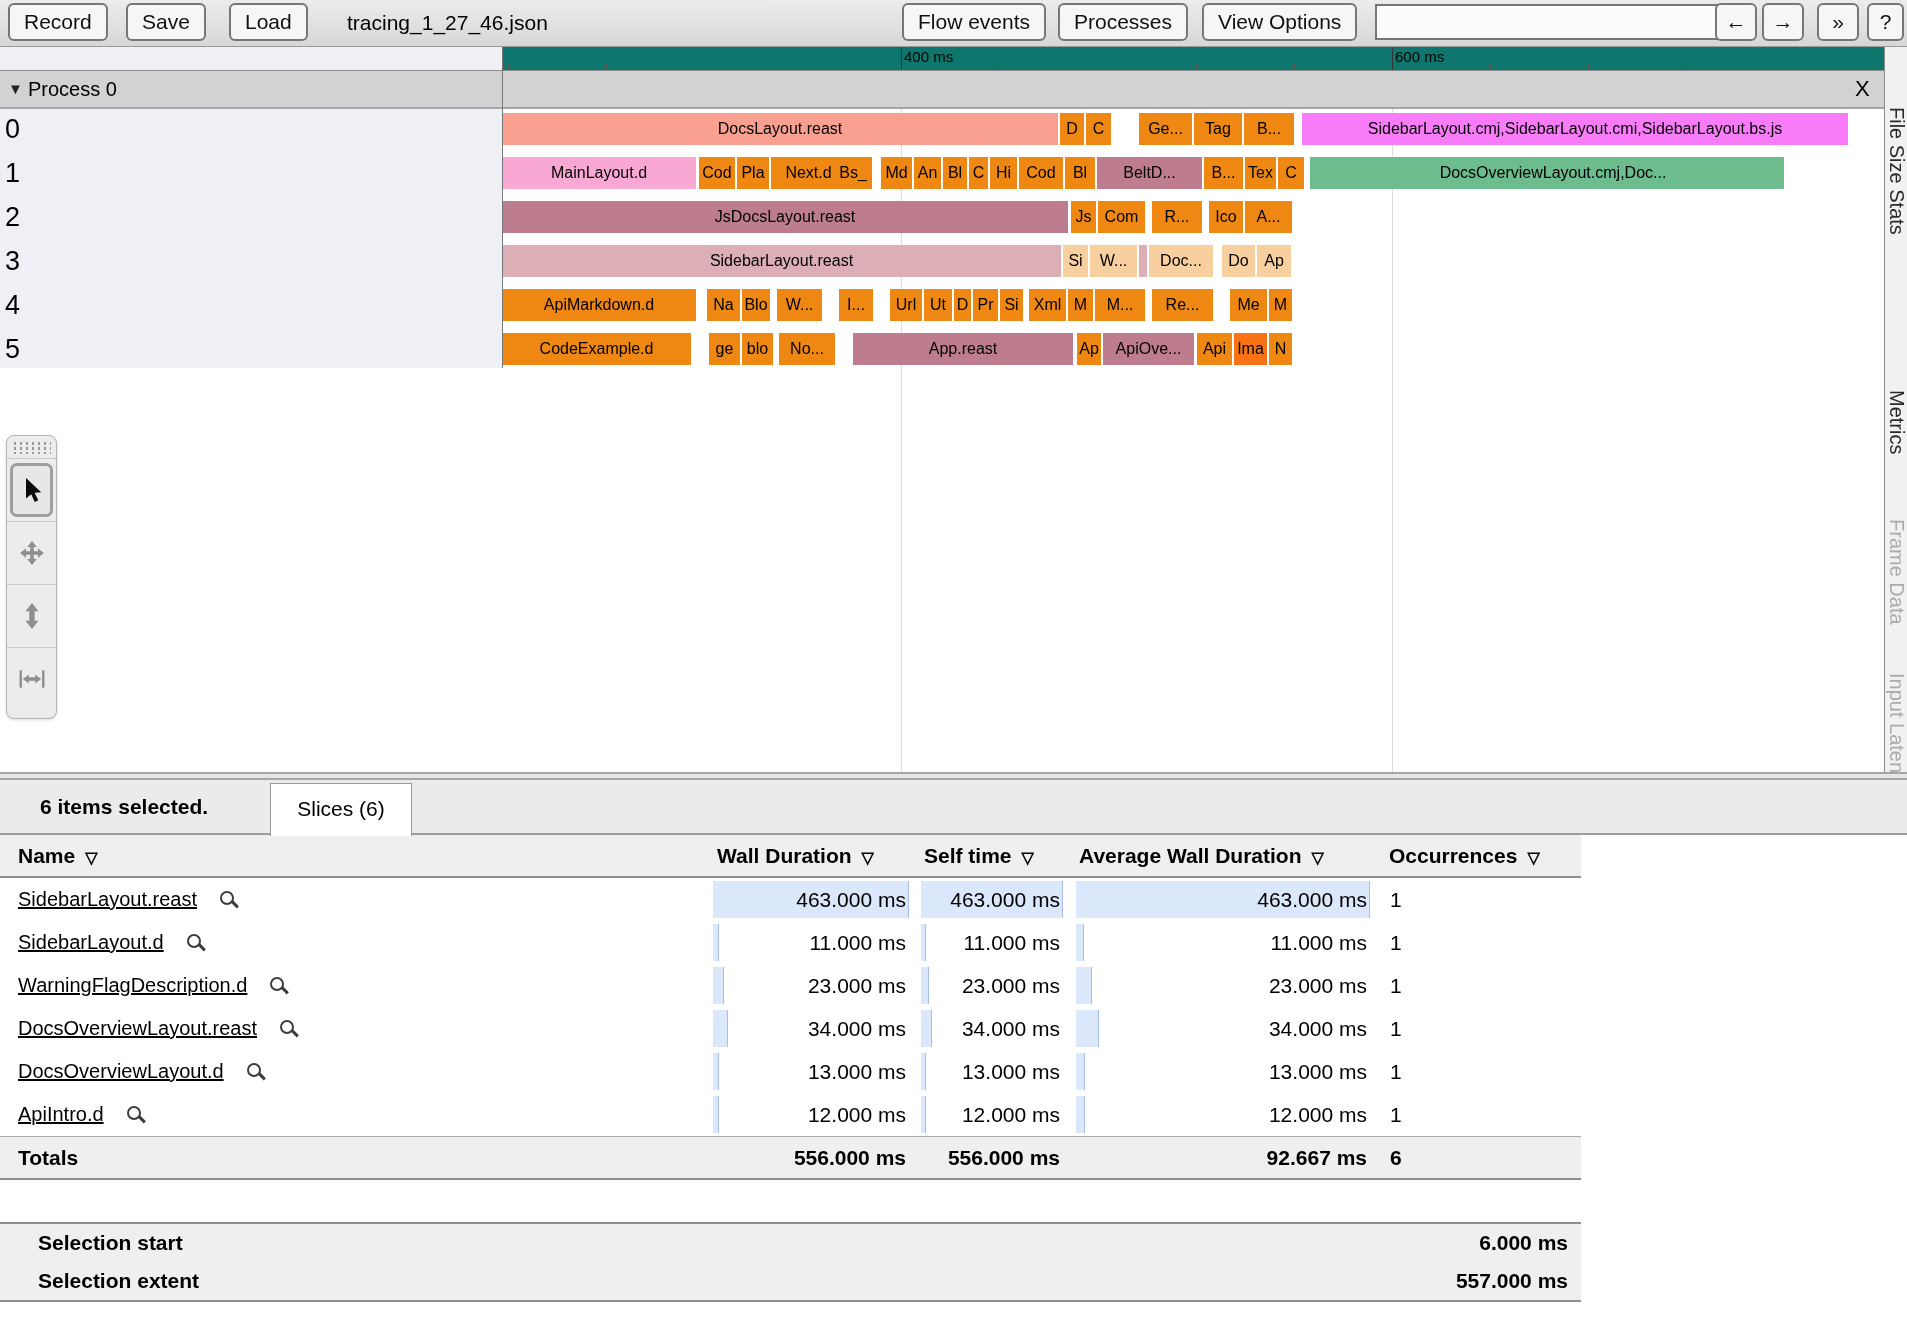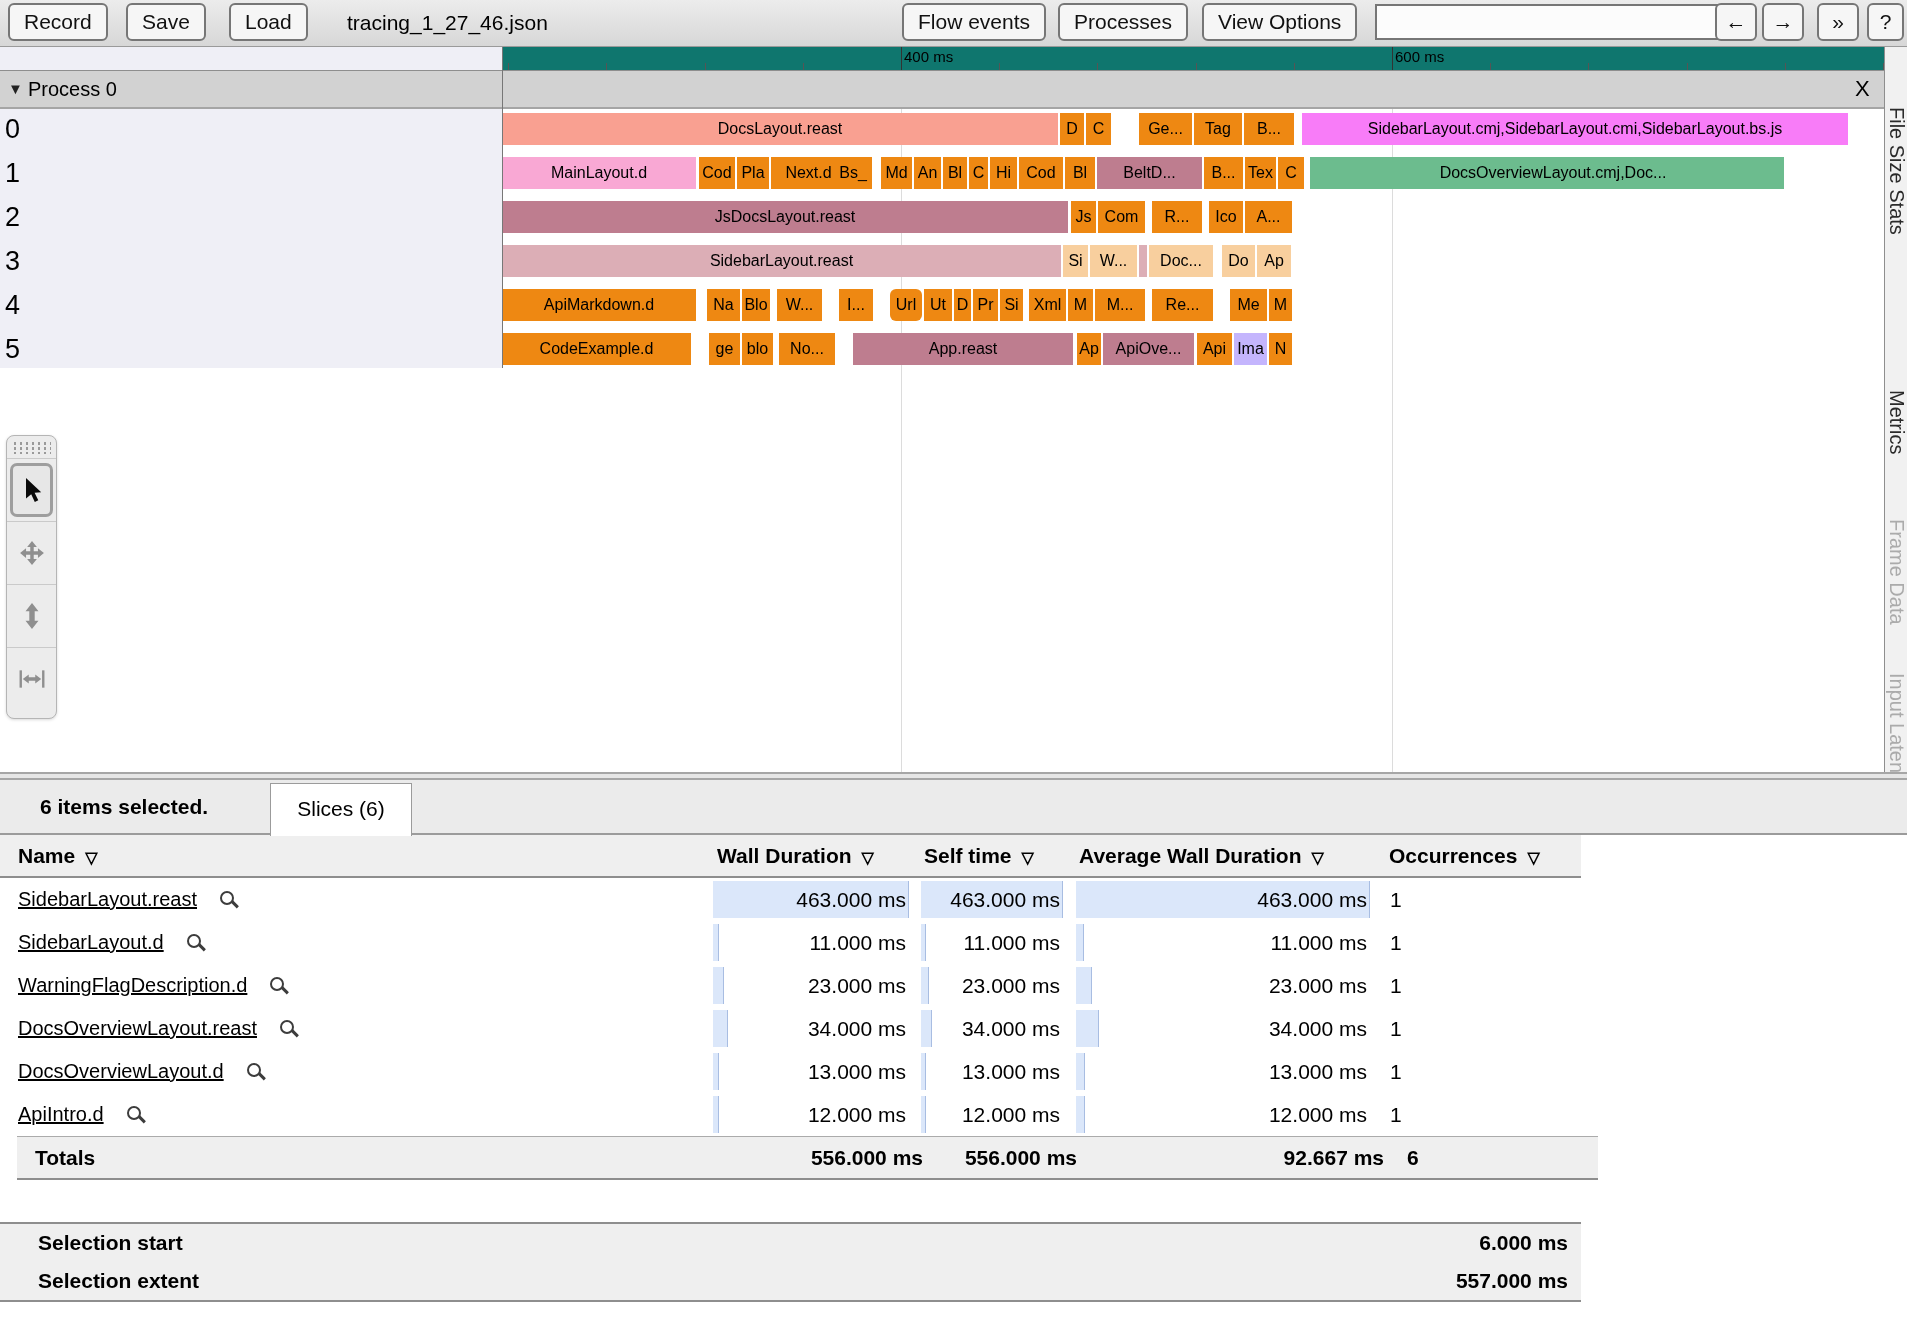--- a/index.html
+++ b/index.html
@@ -67,21 +67,21 @@
   .aname{position:absolute;left:18px;top:0;height:43px;line-height:43px;font-size:20px;white-space:nowrap;}
   .alink{text-decoration:underline;cursor:pointer;}
   .mag{display:inline-block;position:relative;width:20px;height:20px;margin-left:22px;vertical-align:-4px;cursor:pointer;}
   .mag-c{position:absolute;left:1px;top:1px;width:10px;height:10px;border:2px solid #3c3c3c;border-radius:50%;}
   .mag-h{position:absolute;left:12px;top:13px;width:8px;height:3px;background:#3c3c3c;transform:rotate(45deg);}
   .acell{position:absolute;top:3px;height:37px;}
   .abar{position:absolute;left:0;top:0;height:37px;background:#dbe7fa;border-right:1px solid rgba(125,155,205,.55);}
   .aval{position:absolute;right:2px;top:0;height:37px;line-height:37px;font-size:21px;}
   .aocc{position:absolute;left:1390px;top:0;height:43px;line-height:43px;font-size:21px;}
   #totals-row{position:absolute;left:0;top:356px;width:1581px;height:44px;background:#efefef;
-    border-top:1px solid #ababab;border-bottom:2px solid #8e8e8e;box-sizing:border-box;font-weight:bold;font-size:21px;margin-left:17px;}
+    border-top:1px solid #ababab;border-bottom:2px solid #8e8e8e;box-sizing:border-box;font-weight:bold;font-size:21px;}
   .tot-cell{position:absolute;top:0;height:41px;line-height:41px;text-align:right;}
   #selection-box{position:absolute;left:0;top:442px;width:1581px;height:80px;background:#efefef;
     border-top:2px solid #8e8e8e;border-bottom:2px solid #8e8e8e;box-sizing:border-box;}
   .sel-row{position:relative;height:38px;margin-left:20px;}
   .sel-label{position:absolute;left:18px;top:0;height:38px;line-height:38px;font-size:21px;font-weight:bold;}
   .sel-value{position:absolute;right:13px;top:0;height:38px;line-height:38px;font-size:21px;font-weight:bold;}
 </style>
 </head>
 <body>
 
@@ -188,21 +188,21 @@
           <div class="slice" style="left: 1222px; width: 33px; background: rgb(248, 207, 158);">Do</div>
           <div class="slice" style="left: 1257px; width: 34px; background: rgb(248, 207, 158);">Ap</div>
         </div>
         <div class="track-row" style="top: 181px;">
           <div class="track-num">4</div>
           <div class="slice" style="left: 502px; width: 194px; background: rgb(238, 136, 18);">ApiMarkdown.d</div>
           <div class="slice" style="left: 707px; width: 33px; background: rgb(238, 136, 18);">Na</div>
           <div class="slice" style="left: 742px; width: 28px; background: rgb(238, 136, 18);">Blo</div>
           <div class="slice" style="left: 777px; width: 45px; background: rgb(238, 136, 18);">W...</div>
           <div class="slice" style="left: 839px; width: 34px; background: rgb(238, 136, 18);">I...</div>
-          <div class="slice" style="left: 890px; width: 32px; background: rgb(238, 136, 18); border-radius: 6px;">Url</div>
+          <div class="slice" style="left: 890px; width: 32px; background: rgb(238, 136, 18);">Url</div>
           <div class="slice" style="left: 924px; width: 28px; background: rgb(238, 136, 18);">Ut</div>
           <div class="slice" style="left: 954px; width: 17px; background: rgb(238, 136, 18);">D</div>
           <div class="slice" style="left: 973px; width: 25px; background: rgb(238, 136, 18);">Pr</div>
           <div class="slice" style="left: 1000px; width: 23px; background: rgb(238, 136, 18);">Si</div>
           <div class="slice" style="left: 1029px; width: 37px; background: rgb(238, 136, 18);">Xml</div>
           <div class="slice" style="left: 1068px; width: 25px; background: rgb(238, 136, 18);">M</div>
           <div class="slice" style="left: 1095px; width: 50px; background: rgb(238, 136, 18);">M...</div>
           <div class="slice" style="left: 1152px; width: 61px; background: rgb(238, 136, 18);">Re...</div>
           <div class="slice" style="left: 1230px; width: 37px; background: rgb(238, 136, 18);">Me</div>
           <div class="slice" style="left: 1269px; width: 23px; background: rgb(238, 136, 18);">M</div>
@@ -210,21 +210,21 @@
         <div class="track-row" style="top: 225px;">
           <div class="track-num">5</div>
           <div class="slice" style="left: 502px; width: 189px; background: rgb(238, 136, 18);">CodeExample.d</div>
           <div class="slice" style="left: 709px; width: 31px; background: rgb(238, 136, 18);">ge</div>
           <div class="slice" style="left: 742px; width: 31px; background: rgb(238, 136, 18);">blo</div>
           <div class="slice" style="left: 779px; width: 56px; background: rgb(238, 136, 18);">No...</div>
           <div class="slice" style="left: 853px; width: 220px; background: rgb(190, 125, 143);">App.reast</div>
           <div class="slice" style="left: 1077px; width: 24px; background: rgb(238, 136, 18);">Ap</div>
           <div class="slice" style="left: 1103px; width: 91px; background: rgb(190, 125, 143);">ApiOve...</div>
           <div class="slice" style="left: 1197px; width: 35px; background: rgb(238, 136, 18);">Api</div>
-          <div class="slice" style="left: 1234px; width: 33px; background: #c4b5fd;">Ima</div>
+          <div class="slice" style="left: 1234px; width: 33px; background: #f97316;">Ima</div>
           <div class="slice" style="left: 1269px; width: 23px; background: rgb(238, 136, 18);">N</div>
         </div>
       </div>
 
     <div id="tool-palette">
       <div id="palette-grip"></div>
       <div class="tool">
         <span class="tool-active-box"></span>
         <svg width="24" height="28" viewBox="0 0 24 28">
           <path d="M6 2 V22.5 L11.2 18.3 L14.8 26 L18.3 24.3 L14.6 16.8 L21.2 16.2 Z" fill="#0a0a0a"></path>

